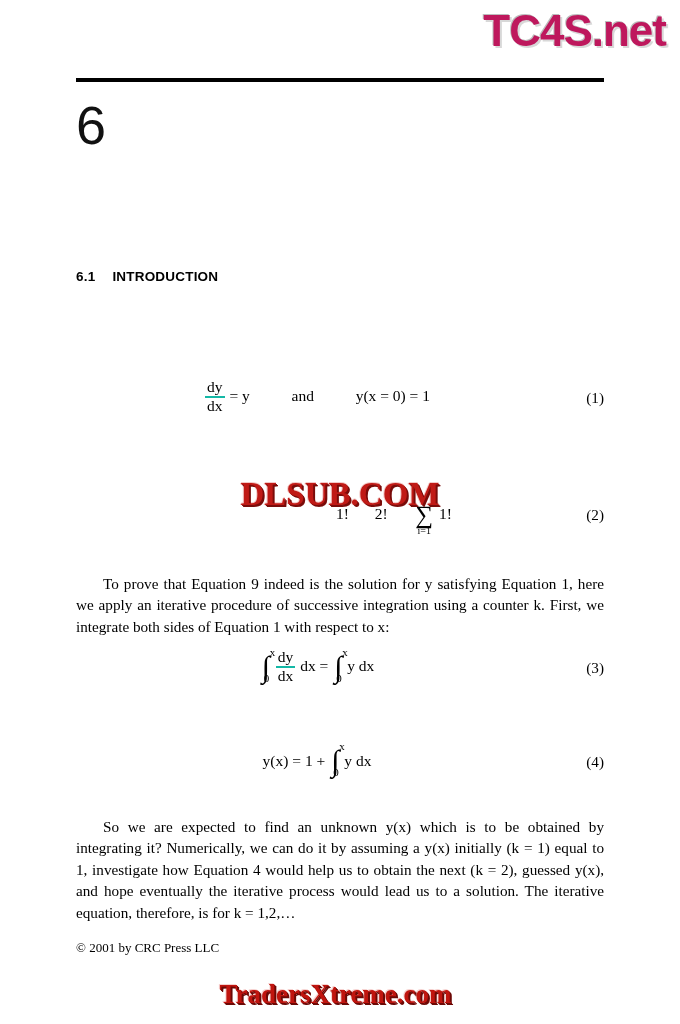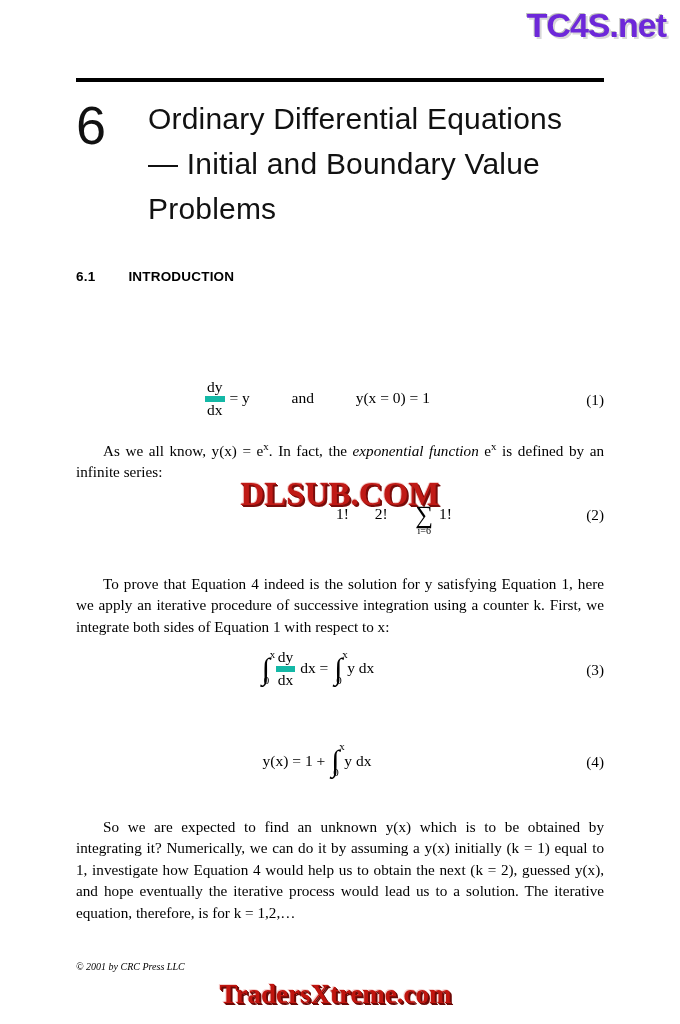--- a/index.html
+++ b/index.html
@@ -16,23 +16,23 @@
     color: #000000;
   }
 
   
   .wm-top {
     position: absolute;
     top: 6px;
     right: 14px;
     font-family: "Liberation Sans", sans-serif;
     font-weight: bold;
-    font-size: 34px;
+    font-size: 44px;
     letter-spacing: -1px;
-    color: #6d28d9;
+    color: #be185d;
     text-shadow: 2px 2px 0 #d8d8d8, -1px -1px 0 #bdbdbd;
   }
   .wm-mid {
     position: absolute;
     top: 476px;
     left: 0;
     width: 680px;
     text-align: center;
     font-family: "Liberation Serif", serif;
     font-weight: bold;
@@ -109,21 +109,21 @@
   
   .sec-head {
     position: absolute;
     left: 0;
     top: 269px;
     font-family: "Liberation Sans", sans-serif;
     font-weight: bold;
     font-size: 13.5px;
     letter-spacing: 0.2px;
   }
-  .sec-head .num { margin-right: 33px; }
+  .sec-head .num { margin-right: 17px; }
 
   
   .body {
     position: absolute;
     left: 0;
     width: 528px;
     font-size: 15.2px;
     line-height: 21.4px;
     text-align: justify;
     text-justify: inter-word;
@@ -162,21 +162,21 @@
   .frac {
     display: inline-block;
     vertical-align: middle;
     text-align: right;
     line-height: 1.08;
     margin: 0 1px;
     position: relative;
     top: -1px;
   }
   .frac .n { display: block; padding: 0 2px; }
-  .frac .d { display: block; padding: 0 2px; border-top: 6px solid #14b8a6; }
+  .frac .d { display: block; padding: 0 2px; border-top: 2px solid #14b8a6; }
 
   
   .intg {
     display: inline-block;
     position: relative;
     font-size: 30px;
     line-height: 18px;
     vertical-align: middle;
     margin: 0 1px 0 2px;
     top: -1px;
@@ -224,38 +224,36 @@
 
   .sp { display: inline-block; width: 34px; }
   .sp-sm { display: inline-block; width: 18px; }
   sup.t { font-size: 0.72em; vertical-align: super; }
   i.em { font-style: italic; }
 
   
   .copyright {
     position: absolute;
     left: 0;
-    top: 961px;
-    font-size: 10px;
-    font-family: "Liberation Serif", serif;
-    font-style: italic;
+    top: 940px;
+    font-size: 13px;
+    font-family: "Liberation Serif", serif;
   }
 </style>
 </head>
 <body>
 
 <div class="wm-top">TC4S.net</div>
 
 <div class="page">
 
   <div class="rule"></div>
 
   <div class="chapter">
     <div class="chapter-number">6</div>
-    <div class="chapter-title">Ordinary Differential Equations — Initial and Boundary Value Problems</div>
   </div>
 
   <div class="sec-head">
     <span class="num">6.1</span><span>INTRODUCTION</span>
   </div>
 
 
   <div class="eq-row e1">
     <div class="eq-body">
       <span class="frac">
@@ -264,43 +262,39 @@
       </span>
       <span>= y</span>
       <span class="sp"></span>
       <span>and</span>
       <span class="sp"></span>
       <span>y(x = 0) = 1</span>
     </div>
     <div class="eq-num">(1)</div>
   </div>
 
-  <div class="body p2">
-    <span class="indent" style="display:inline"></span>
-    <span style="margin-left:27px">As we all know, y(x) = e</span><sup class="t">x</sup><span>. In fact, the </span><i class="em">exponential function</i> e<sup class="t">x</sup><span> is defined by an infinite series:</span>
-  </div>
 
   <div class="eq-row e2">
     <div class="eq-body">
       <span style="display:inline-block;width:150px"></span>
       <span>1!</span>
       <span class="sp-sm"></span>
       <span>2!</span>
       <span class="sp-sm"></span>
       <span class="sum">
         <span class="up">∞</span>
         <span>∑</span>
-        <span class="lo">i=6</span>
+        <span class="lo">i=1</span>
       </span>
       <span>1!</span>
     </div>
     <div class="eq-num">(2)</div>
   </div>
 
-  <div class="body p3 indent">To prove that Equation 4 indeed is the solution for y satisfying Equation 1, here we apply an iterative procedure of successive integration using a counter k. First, we integrate both sides of Equation 1 with respect to x:</div>
+  <div class="body p3 indent">To prove that Equation 9 indeed is the solution for y satisfying Equation 1, here we apply an iterative procedure of successive integration using a counter k. First, we integrate both sides of Equation 1 with respect to x:</div>
 
   <div class="eq-row e3">
     <div class="eq-body">
       <span class="intg">
         <span class="up">x</span>∫<span class="lo">0</span>
       </span>
       <span class="frac">
         <span class="n">dy</span>
         <span class="d">dx</span>
       </span>

